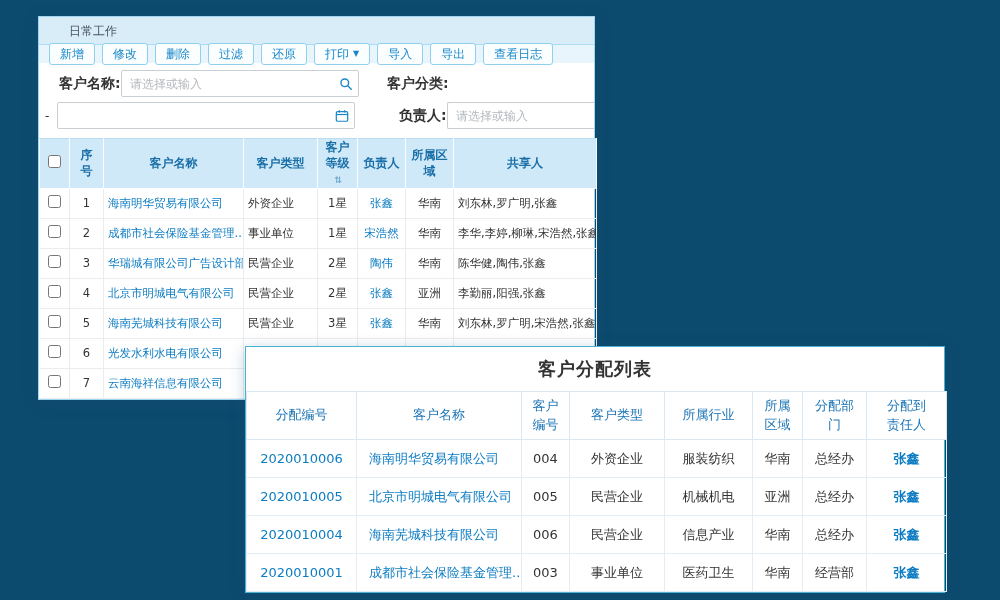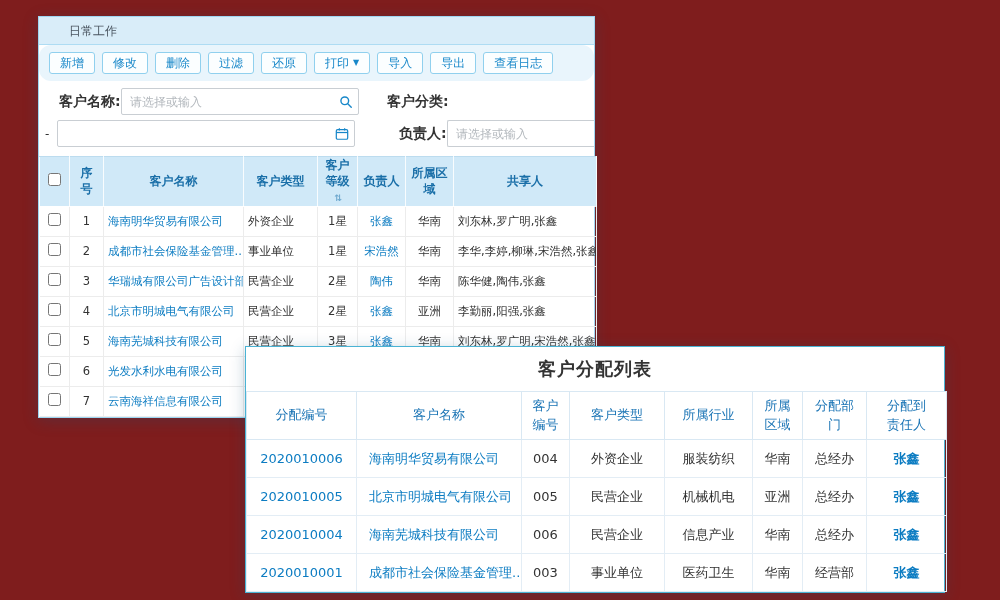--- a/index.html
+++ b/index.html
@@ -1,36 +1,36 @@
 <!DOCTYPE html>
 <html><head>
 <meta charset="utf-8">
 <style>
   * { margin:0; padding:0; box-sizing:border-box; }
   html,body { width:1000px; height:600px; background:#ffffff;
               font-family:"DejaVu Sans","Liberation Sans",sans-serif; }
-  .stage { position:relative; width:1000px; height:600px; background:#7f1d1d; overflow:hidden;padding-left:32px; }
+  .stage { position:relative; width:1000px; height:600px; background:#0c4a6e; overflow:hidden;padding-left:32px; }
 
   .panel { position:absolute; background:#fff; box-shadow:0 3px 14px rgba(30,80,120,.28); }
   .customer-panel { left:38px; top:16px; width:557px; border:1px solid #9ed6f2; z-index:1; }
   .alloc-panel    { left:245px; top:346px; width:700px; border:1px solid #4ab3d4; z-index:2; }
 
   
   .tabbar { display:flex; align-items:flex-end; height:28px; background:#d9edf9;
             border-bottom:1px solid #aedcf3; padding-left:16px; }
   .tab { padding:0 14px; height:26px; line-height:26px; font-size:12px; color:#4a5560; cursor:pointer; }
   .tab.active { background:#fff; color:#1779b8; font-weight:bold; height:28px; line-height:28px;
                 border:1px solid #a5d6ef; border-bottom:1px solid #fff; margin-bottom:-1px;
                 display:flex; align-items:center; }
   .tab-close { color:#1779b8; font-size:10px; font-weight:bold; margin-left:5px;
                position:relative; top:-5px; cursor:pointer; }
 
   
-  .toolbar { display:flex; align-items:center; gap:7px; height:36px; background:#e9f5fc;
-             padding:0 8px 0 10px;border-radius:12px; }
+  .toolbar { display:flex; align-items:center; gap:7px; height:18px; background:#e9f5fc;
+             padding:0 8px 0 10px; }
   .tbtn { height:22px; padding:0 10px; background:#fbfeff; border:1px solid #90d0ee;
           border-radius:3px; color:#1787c9; font-size:12px; font-family:inherit; cursor:pointer;
           display:inline-flex; align-items:center; gap:4px; white-space:nowrap; }
   .tbtn .caret { font-size:8px; line-height:1; }
 
   
   .filters { padding:8px 0 8px 0; background:#fff; }
   .frow { display:flex; align-items:center; height:25px; margin-bottom:7px; }
   .frow:last-child { margin-bottom:0; }
   .flabel { font-size:14px; font-weight:bold; color:#333; white-space:nowrap; }

